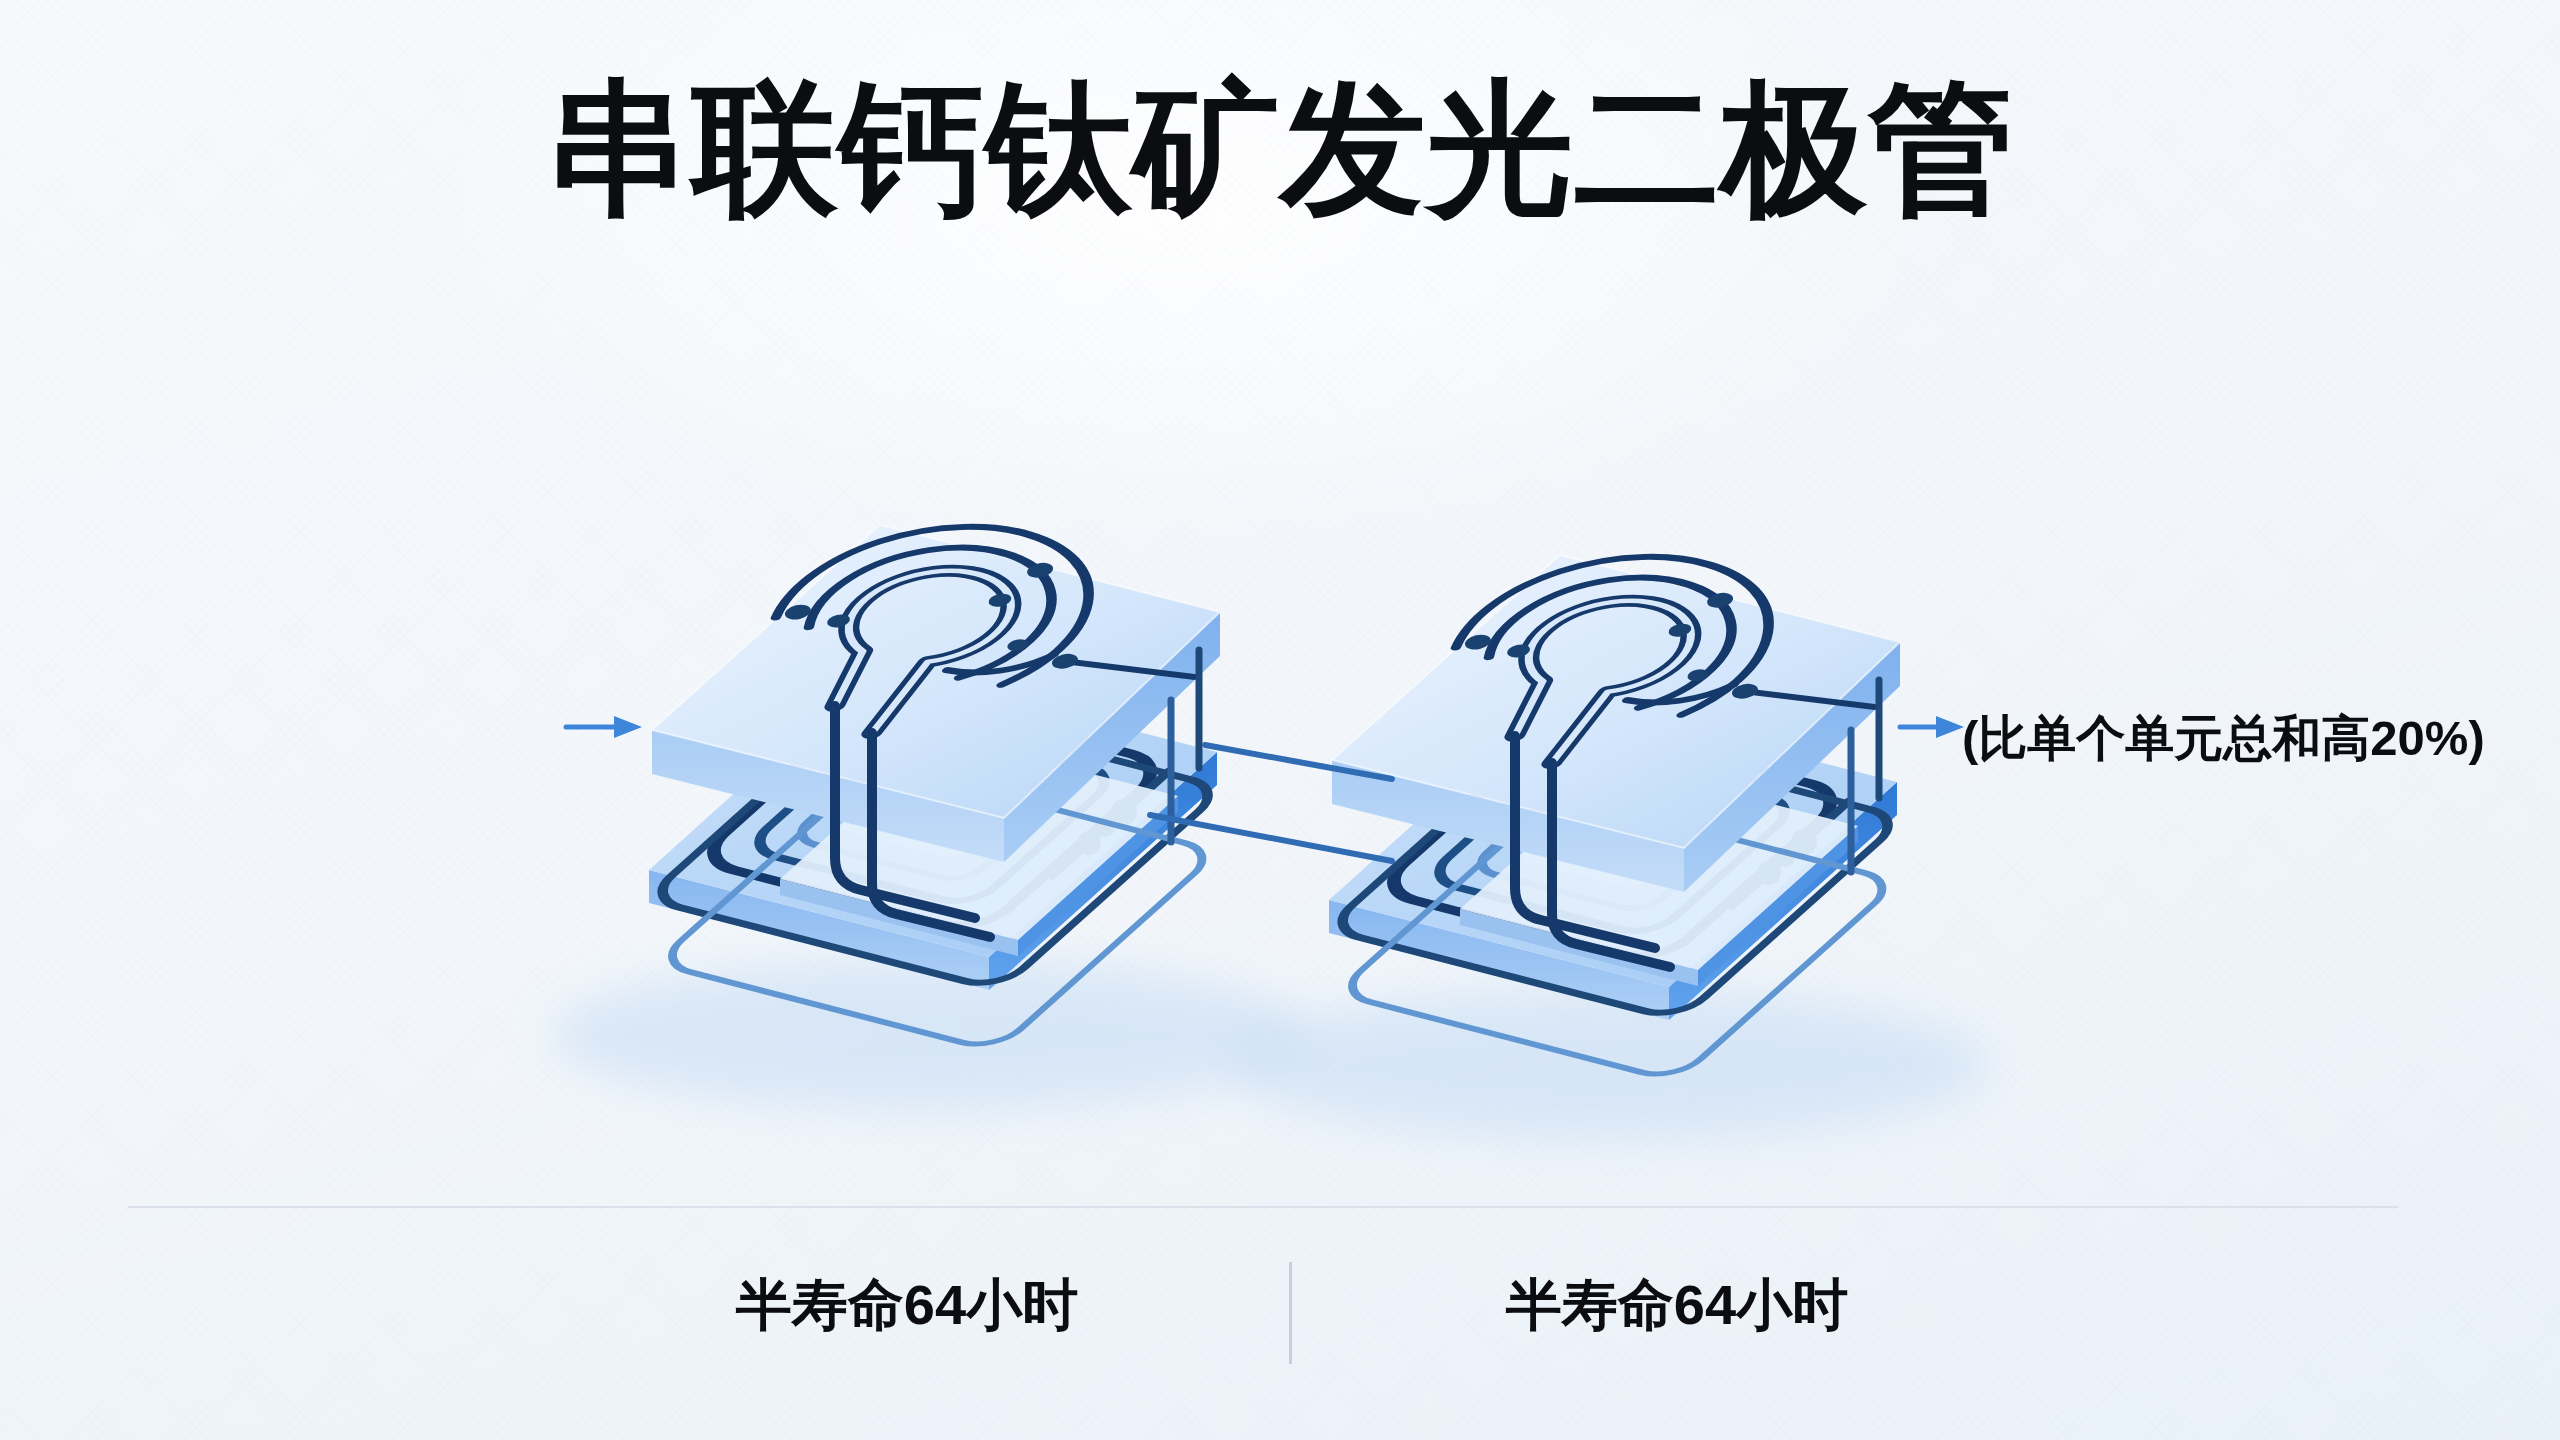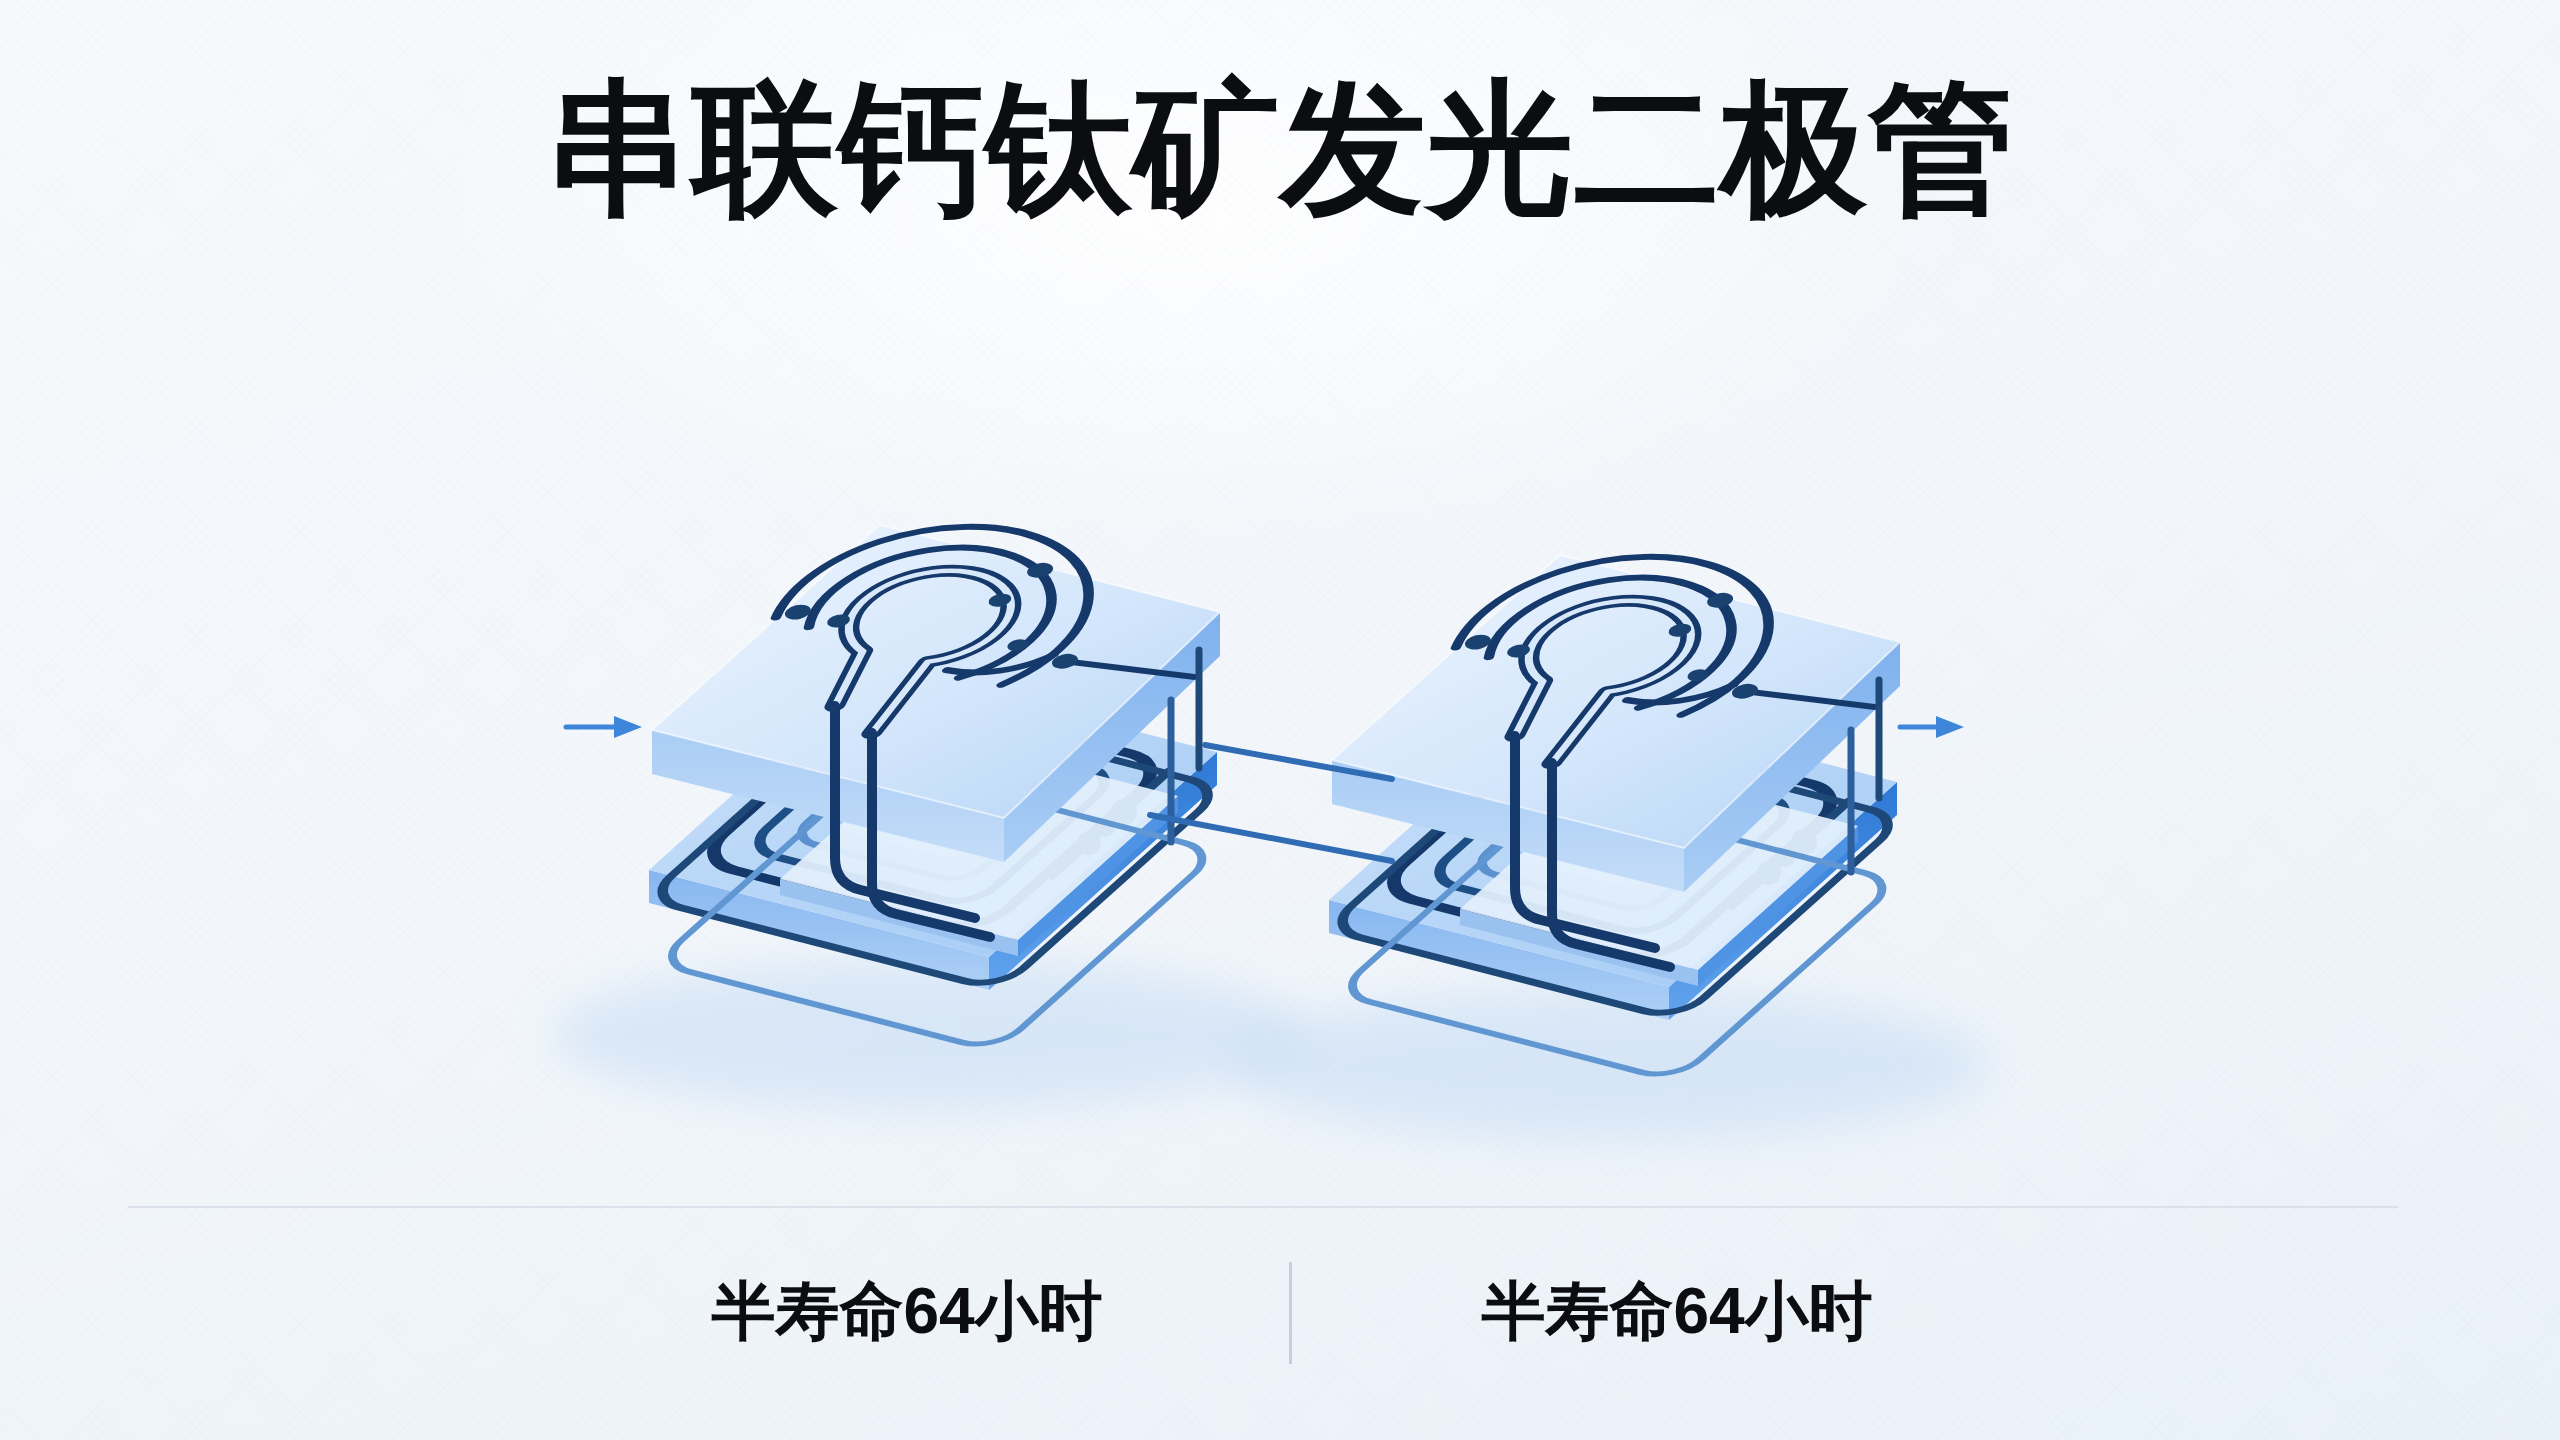--- a/index.html
+++ b/index.html
@@ -21,21 +21,21 @@
     font-size:146px;font-weight:800;color:#0c0d10;letter-spacing:1px;white-space:nowrap;
   }
   .diagram-svg{position:absolute;left:0;top:0;width:2560px;height:1440px;}
   .annotation{position:absolute;color:#0c0d10;font-weight:700;white-space:nowrap;}
   .annotation.left{left:240px;top:696px;font-size:48px;}
   .annotation.right{left:1962px;top:698px;font-size:49px;line-height:80px;}
   .footer-divider{position:absolute;left:128px;top:1206px;width:2270px;height:2px;background:#dbe0eb;}
   .footer-vdivider{position:absolute;left:1289px;top:1262px;width:3px;height:102px;background:#c9cfda;}
   .stat{
     position:absolute;top:1268px;transform:translateX(-50%);
-    font-size:64px;font-weight:800;color:#0c0d10;white-space:nowrap;
+    font-size:56px;font-weight:800;color:#0c0d10;white-space:nowrap;
   }
   .stat.s1{left:907px;}
   .stat.s2{left:1677px;}
 </style>
 </head>
 <body>
 
 <div class="stage">
 
   <svg class="diagram-svg" viewBox="0 0 2560 1440" xmlns="http://www.w3.org/2000/svg" xmlns:xlink="http://www.w3.org/1999/xlink">
@@ -150,20 +150,21 @@
     <g>
       <line x1="1900" y1="727" x2="1938" y2="727" stroke="#3e86d9" stroke-width="5" stroke-linecap="round"></line>
       <path d="M 1936 716 L 1964 727 L 1936 738 Z" fill="#3e86d9"></path>
     </g>
   </svg>
 
   <div class="title">串联钙钛矿发光二极管</div>
 
 
   <div class="annotation right">
+    <div>(比单个单元总和高20%)</div>
   </div>
 
   <div class="footer-divider"></div>
   <div class="footer-vdivider"></div>
   <div class="stat s1">半寿命64小时</div>
   <div class="stat s2">半寿命64小时</div>
 
 </div>
 
 </body></html>

